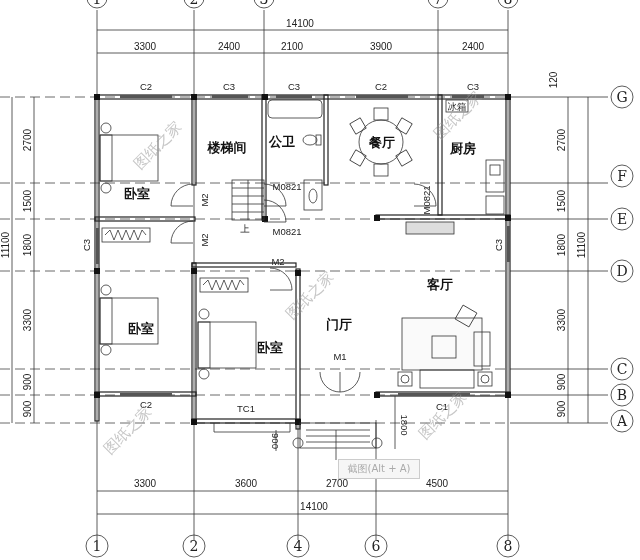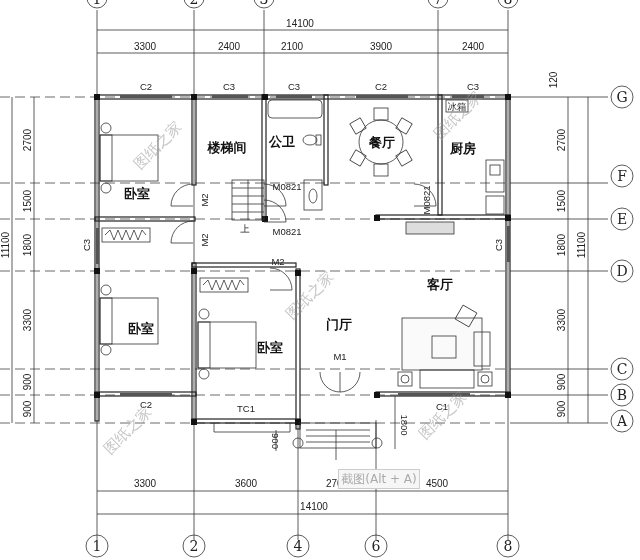--- a/index.html
+++ b/index.html
@@ -7,22 +7,22 @@
   svg { position:absolute; left:0; top:0; }
   .dim { font-family:"Liberation Sans", sans-serif; font-size:10px; fill:#222; }
   .lbl { font-family:"Liberation Sans", sans-serif; font-size:9.5px; fill:#222; }
   .room { font-family:"DejaVu Sans", sans-serif; font-size:13px; font-weight:bold; fill:#111; }
   .axis-t { font-family:"DejaVu Serif", serif; font-size:14px; fill:#222; }
   .wm { font-family:"DejaVu Sans", sans-serif; font-size:15px; fill:#999; opacity:0.55; }
   .thin { stroke:#333; stroke-width:0.8; fill:none; }
   .wall { stroke:#222; stroke-width:1.2; fill:none; }
   .dash { stroke:#444; stroke-width:0.8; stroke-dasharray:10 5; fill:none; }
   .col { fill:#111; }
-  .tooltip { position:absolute; left:338px; top:469px; width:80px; height:18px; background:#f6f6f6; border:1px solid #ccc;
-             font-family:"DejaVu Sans", sans-serif; font-size:12px; color:#aaa; line-height:18px; text-align:center; }
+  .tooltip { position:absolute; left:338px; top:459px; width:80px; height:18px; background:#f6f6f6; border:1px solid #ccc;
+             font-family:"DejaVu Sans", sans-serif; font-size:10px; color:#aaa; line-height:18px; text-align:center; }
 </style>
 </head>
 <body>
 
 <svg width="640" height="560" viewBox="0 0 640 560">
 
   <g>
     <line class="thin" x1="97" y1="10" x2="97" y2="540"></line>
     <line class="thin" x1="194" y1="10" x2="194" y2="540"></line>
     <line class="thin" x1="264" y1="10" x2="264" y2="95"></line>

